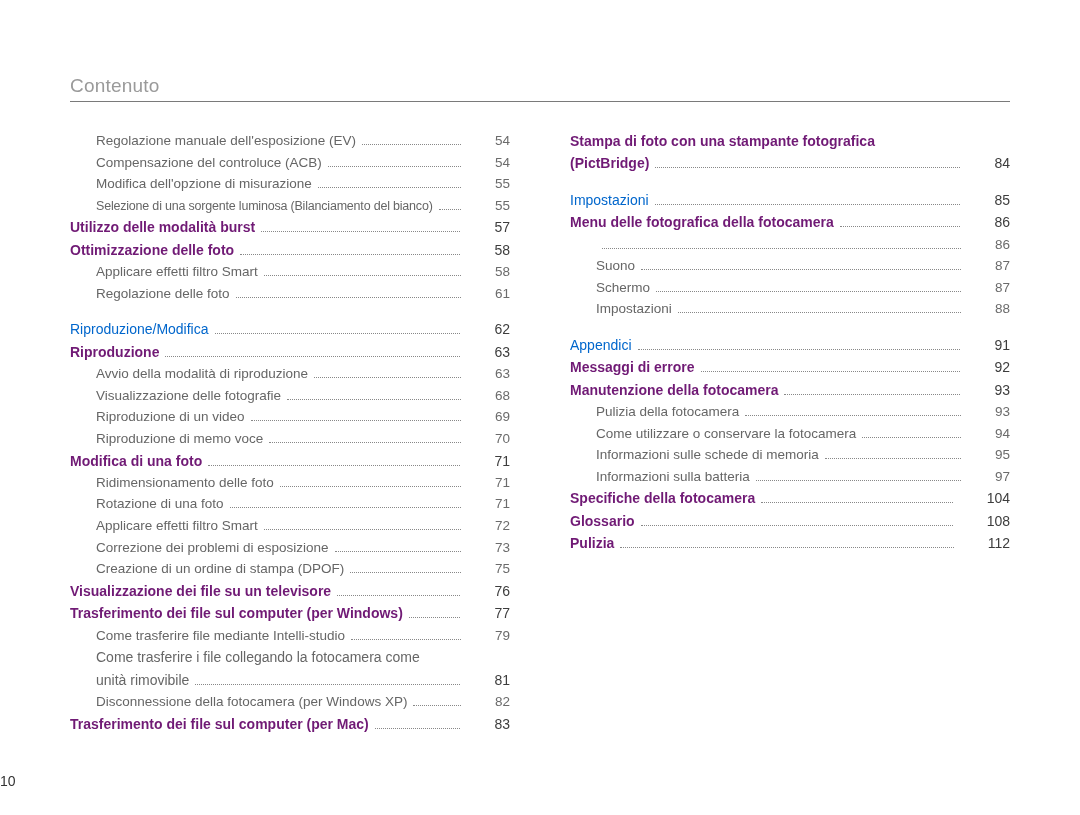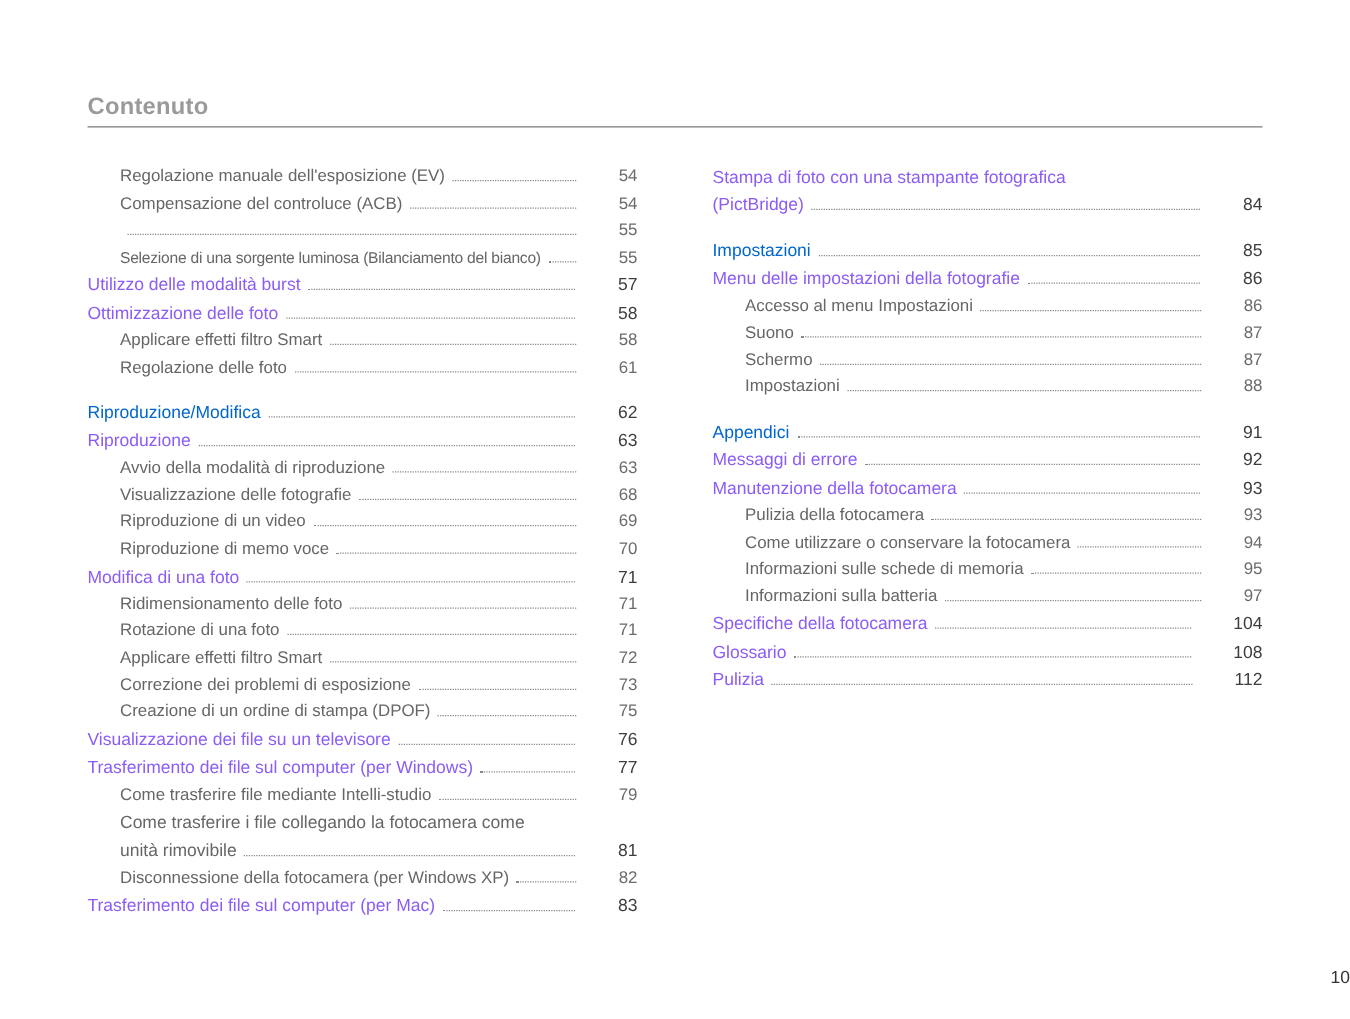--- a/index.html
+++ b/index.html
@@ -14,21 +14,21 @@
   .page {
     width: 1080px;
     height: 815px;
     box-sizing: border-box;
     padding: 75px 70px 0 70px;
     position: relative;
   }
   .header-title {
     font-size: 19px;
     color: #9a9a9a;
-    font-weight: 700;
+    font-weight: 400;
     letter-spacing: 0.2px;
     padding-bottom: 4px;
     border-bottom: 1px solid #7a7a7a;
     margin-bottom: 28px;
   }
   .columns {
     display: flex;
     gap: 60px;
   }
   .col {
@@ -52,35 +52,35 @@
     border-bottom: 1px dotted #888;
     margin: 0 6px 4px 6px;
     min-width: 10px;
   }
   .row .pn {
     flex: 0 0 auto;
     white-space: nowrap;
     margin-left: 28px;
   }
   .level-1 { padding-left: 0; font-weight: 400; }
-  .level-1 .label { color: #8b5cf6; }
+  .level-1 .label { color: #701a75; font-weight: bold; }
   .level-2 { padding-left: 26px; font-weight: 300; color: #6b6b6b; font-size: 13.5px;}
   .level-2 .label { color: #666; letter-spacing: 0;}
   .section-head .label {
     color: #0066cc;
     font-weight: 400;
   }
   .tight .label { font-size: 12.5px; letter-spacing: -0.2px; }
   .spacer { height: 14px; }
   .page-number {
     position: absolute;
     bottom: 26px;
     left: 0;
     right: 0;
-    text-align: right;
+    text-align: left;
     font-size: 14px;
     color: #333;
   }
 </style>
 </head>
 <body>
 
 <div class="page">
   <div class="header-title">Contenuto</div>
 
@@ -90,20 +90,21 @@
           <span class="label">Regolazione manuale dell'esposizione (EV)</span>
           <span class="dots"></span>
           <span class="pn">54</span>
         </div>
         <div class="row level-2">
           <span class="label">Compensazione del controluce (ACB)</span>
           <span class="dots"></span>
           <span class="pn">54</span>
         </div>
         <div class="row level-2">
+          <span class="label">Modifica dell'opzione di misurazione</span>
           <span class="dots"></span>
           <span class="pn">55</span>
         </div>
         <div class="row level-2 tight">
           <span class="label">Selezione di una sorgente luminosa (Bilanciamento del bianco)</span>
           <span class="dots"></span>
           <span class="pn">55</span>
         </div>
         <div class="row level-1">
           <span class="label">Utilizzo delle modalità burst</span>
@@ -237,26 +238,25 @@
             </div>
           </div>
         </div>
         <div class="spacer"></div>
         <div class="row level-1 section-head">
           <span class="label">Impostazioni</span>
           <span class="dots"></span>
           <span class="pn">85</span>
         </div>
         <div class="row level-1">
-          <span class="label">Menu delle impostazioni della fotografie</span>
+          <span class="label">Menu delle fotografica della fotocamera</span>
           <span class="dots"></span>
           <span class="pn">86</span>
         </div>
         <div class="row level-2">
-          <span class="label">Accesso al menu Impostazioni</span>
           <span class="dots"></span>
           <span class="pn">86</span>
         </div>
         <div class="row level-2">
           <span class="label">Suono</span>
           <span class="dots"></span>
           <span class="pn">87</span>
         </div>
         <div class="row level-2">
           <span class="label">Schermo</span>

